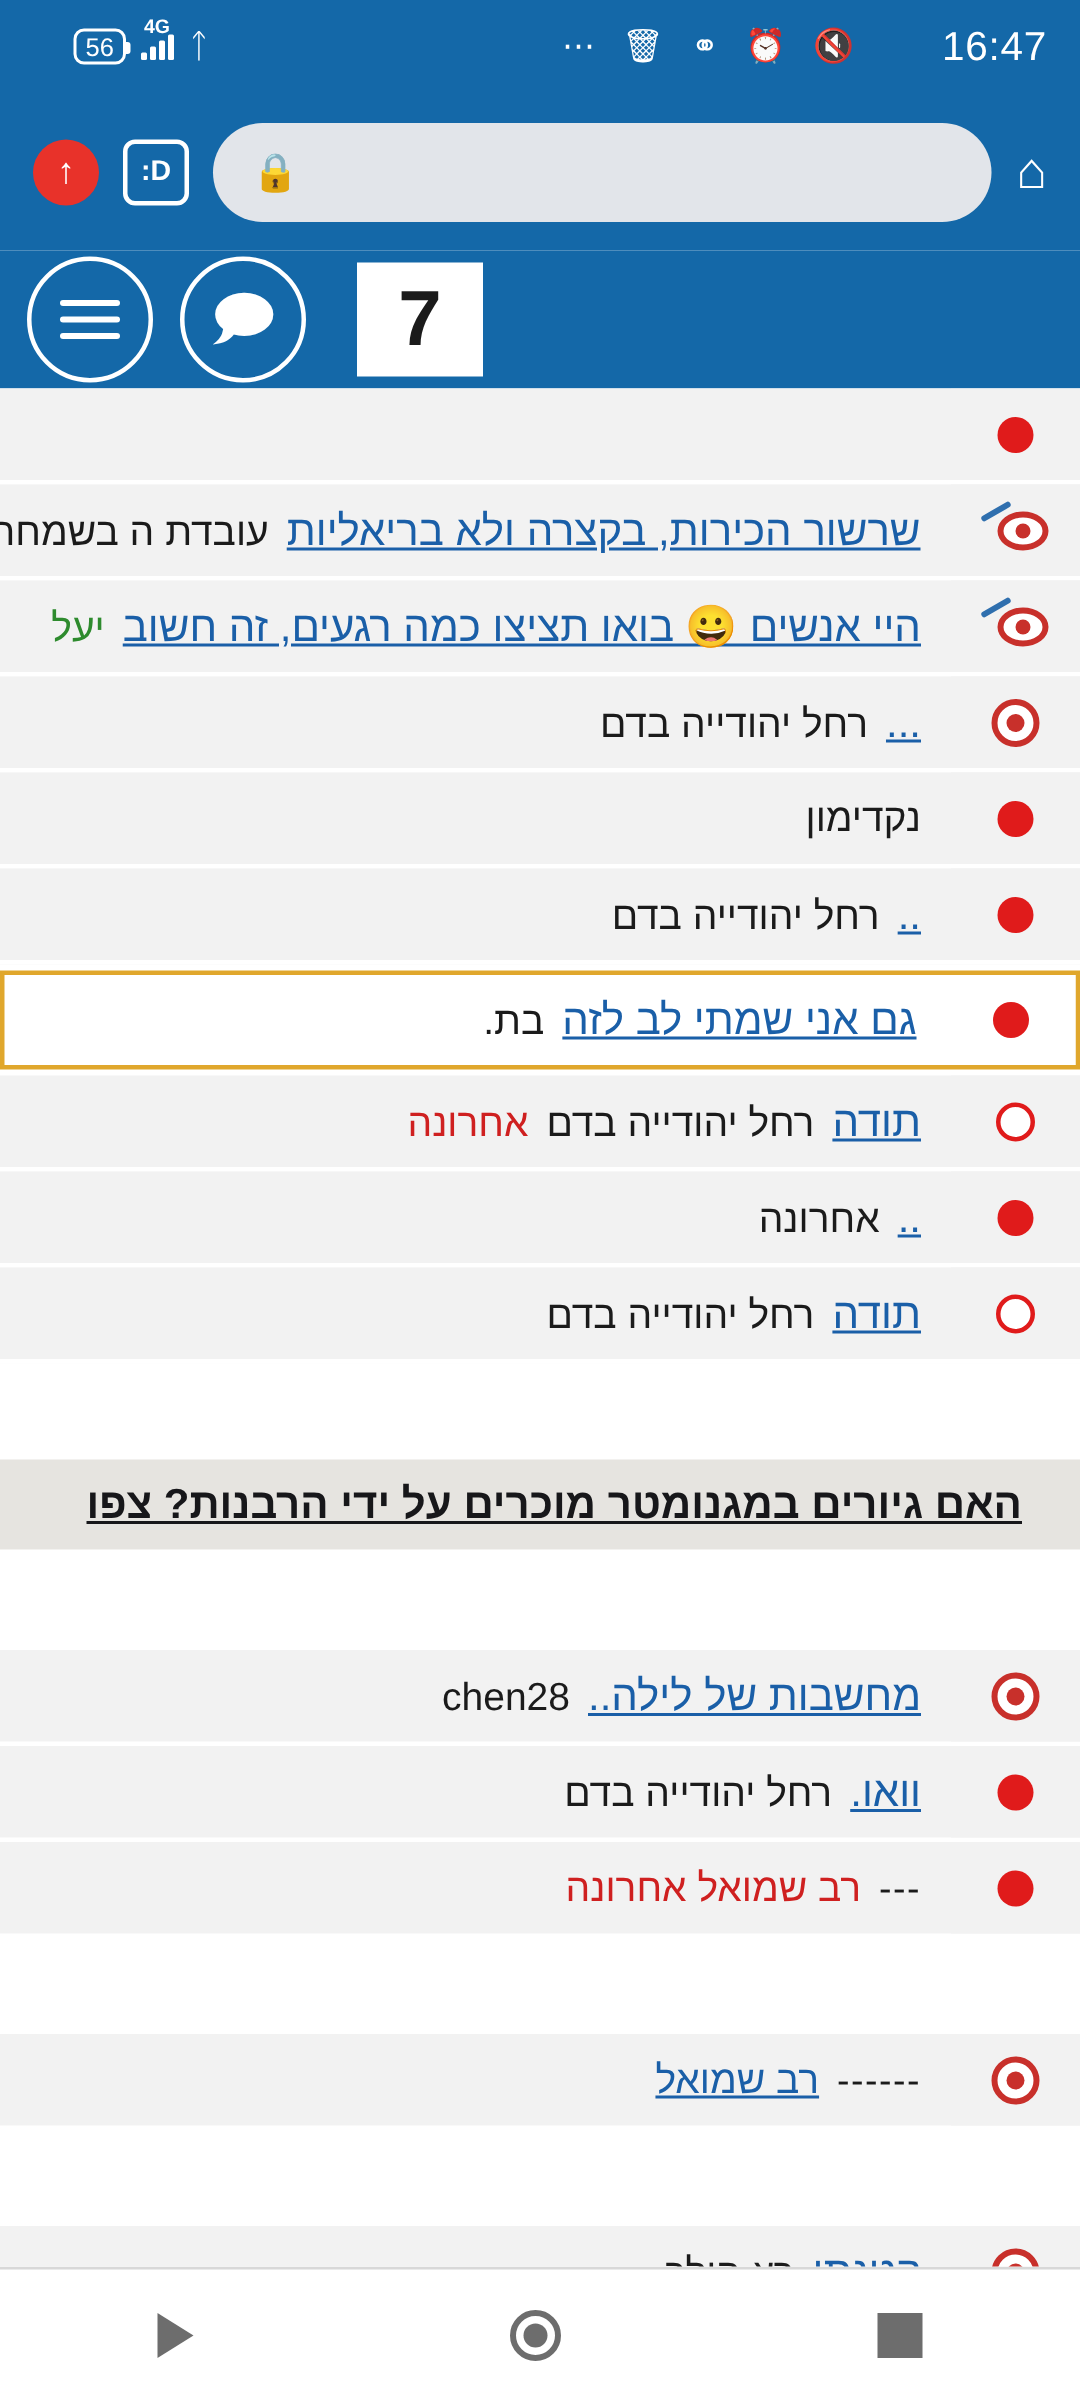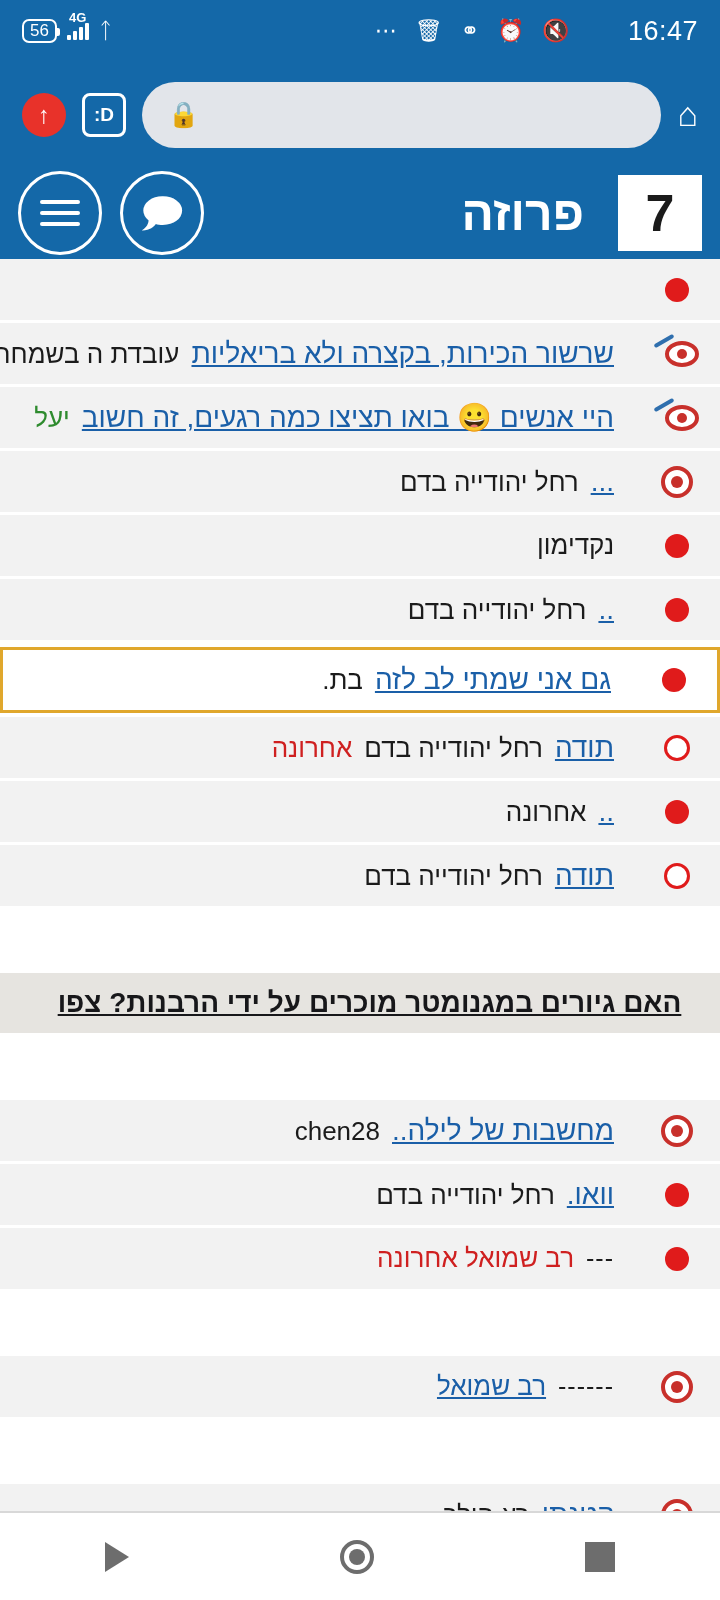--- a/index.html
+++ b/index.html
@@ -22,22 +22,23 @@
   }
   .sb-left { display: flex; align-items: center; gap: 10px; }
   .battery {
     border: 2px solid #ffffff;
     border-radius: 7px;
     padding: 1px 6px;
     font-size: 17px;
     line-height: 1;
     height: 24px;
     display: flex;
-    align-items: flex-start;
+    align-items: center;
     position: relative;
+    margin-left: 27px;
   }
   .battery::after {
     content: "";
     position: absolute;
     right: -5px; top: 7px;
     width: 3px; height: 8px;
     background: #fff;
     border-radius: 0 2px 2px 0;
   }
   .net { display: flex; align-items: flex-end; gap: 2px; position: relative; font-weight: bold; }
@@ -299,21 +300,20 @@
   <div class="round-icon">
     <span class="hamb">
         <i></i>
         <i></i>
         <i></i>
       </span>
   </div>
   <div class="round-icon">
     <span class="chat-glyph">🗩</span>
   </div>
-  <div class="forum-title">פרוזה</div>
   <div class="badge">7</div>
 </div>
 
 <div class="list">
 
   <div class="row cut">
     <div class="marker">
         <span class="dot"></span>
       </div>
     <div class="rowbody">

